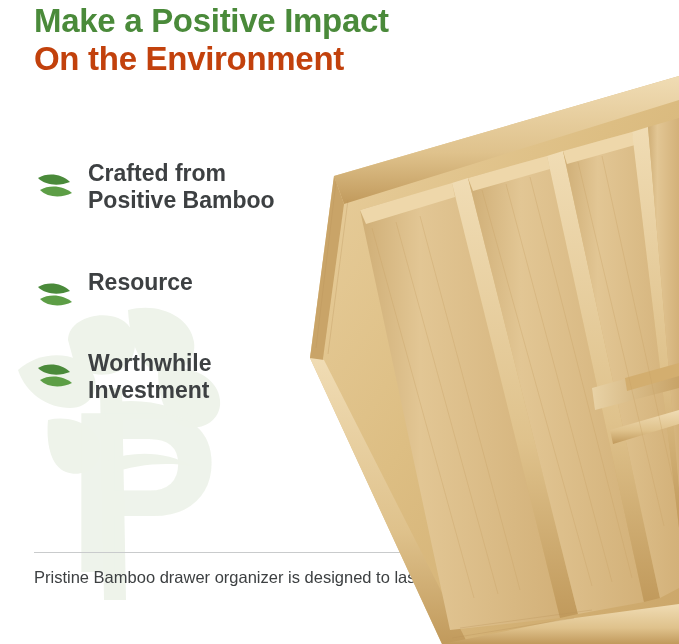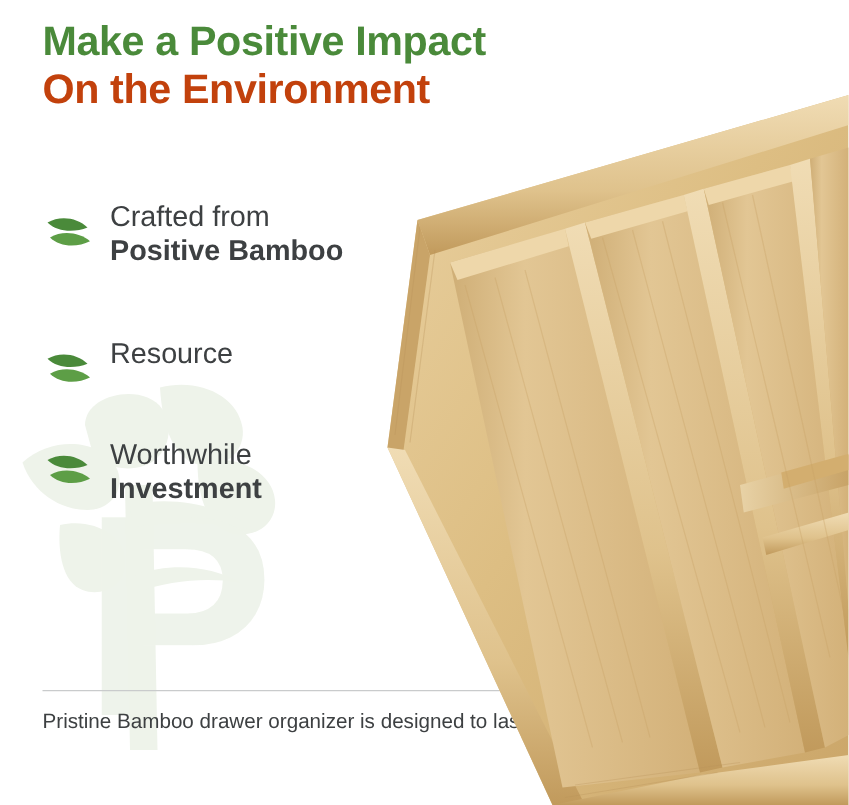--- a/index.html
+++ b/index.html
@@ -24,21 +24,20 @@
     left: 34px;
     top: 4px;
     width: 520px;
     line-height: 1.05;
   }
   .headline .line {
     display: block;
     font-weight: bold;
     font-size: 33px;
     letter-spacing: -0.3px;
-    margin-top: 12px;
   }
   .headline .line1 { color: #4a8a3a; }
   .headline .line2 { color: #c2410c; margin-top: 3px; }
 
   
   .watermark {
     position: absolute;
     left: 8px;
     top: 300px;
     width: 260px;
@@ -62,21 +61,21 @@
     position: absolute;
     left: 0;
     top: 10px;
     width: 42px;
     height: 30px;
   }
   .bullet .l1 {
     display: block;
     color: #3d4042;
     font-size: 23px;
-    font-weight: normal;
+    font-weight: bold;
     line-height: 1.15;
   }
   .bullet .l2 {
     display: block;
     color: #3d4042;
     font-size: 23px;
     font-weight: bold;
     line-height: 1.25;
   }
 

